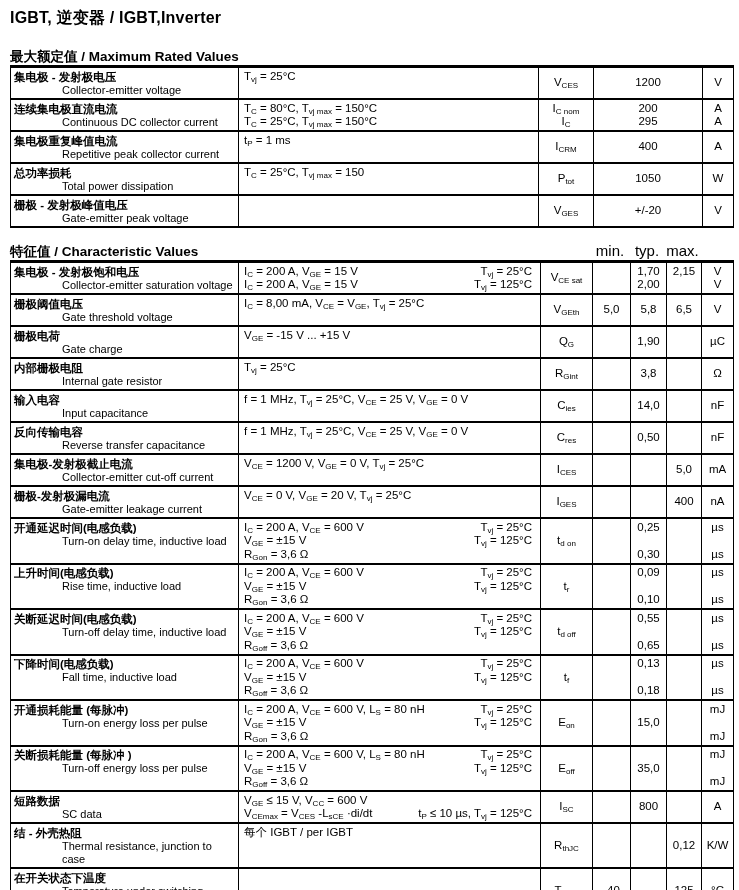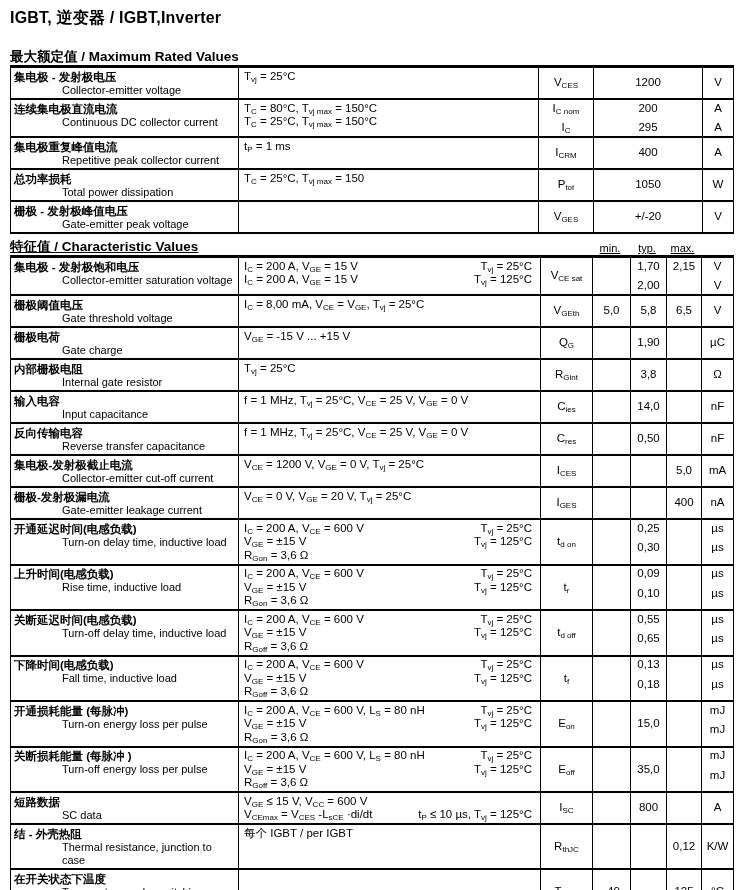--- a/index.html
+++ b/index.html
@@ -5,37 +5,37 @@
   html,body{margin:0;padding:0;}
   body{
     width:739px;height:890px;background:#ffffff;color:#000;
     font-family:"Liberation Sans","DejaVu Sans",sans-serif;
     overflow:hidden;
   }
   .page{padding:8px 0 0 10px;width:722px;}
   .doc-title{font-size:16px;font-weight:bold;line-height:20px;letter-spacing:0.2px;}
   .sec-title{font-size:13.5px;font-weight:bold;line-height:17px;}
   .sec1{margin-top:20px;}
-  .sec2-head{margin-top:4px;display:grid;grid-template-columns:227px 302px 52px 38px 36px 35px 32px;align-items:end;text-decoration:underline;}
+  .sec2-head{margin-top:14px;display:grid;grid-template-columns:227px 302px 52px 38px 36px 35px 32px;align-items:end;}
   .sec2-head .sec-title{grid-column:1/4;white-space:nowrap;}
-  .colhead{font-size:11px;text-align:center;padding-bottom:1px;}
+  .colhead{font-size:15px;text-align:center;padding-bottom:1px;}
   .tbl{width:722px;border-top:3px solid #000;border-left:1.5px solid #000;border-right:1.5px solid #000;box-sizing:content-box;}
   .trow{display:grid;border-bottom:2px solid #000;}
   .t1row{grid-template-columns:227px 300px 55px 109px 31px;}
   .t2row{grid-template-columns:227px 302px 52px 38px 36px 35px 32px;}
   .cell{box-sizing:border-box;min-height:30px;}
   .trow .cell + .cell{border-left:1.5px solid #000;}
   .ln{line-height:13.5px;font-size:11.5px;white-space:nowrap;}
   .c-label{padding:1.5px 4px 1.5px 3px;}
   .c-label .zh{font-weight:bold;font-size:11.5px;line-height:14px;}
   .c-label .en{font-size:11px;line-height:13px;margin-left:48px;}
   .c-cond{padding:1.5px 8px 1.5px 5px;display:flex;flex-direction:column;justify-content:flex-start;}
   .split{display:flex;justify-content:space-between;}
   .c-mid{display:flex;flex-direction:column;align-items:center;justify-content:center;padding:1.5px 1px;text-align:center;}
-  .c-mid.vtop{justify-content:flex-start;gap:6px;}
+  .c-mid.vtop{justify-content:space-between;}
   sub{font-size:8px;line-height:0;vertical-align:-2px;letter-spacing:0;}
 </style>
 </head>
 <body>
 
 <div class="page">
   <div class="doc-title">IGBT, 逆变器 / IGBT,Inverter</div>
 
   <div class="sec-title sec1">最大额定值 / Maximum Rated Values</div>
   <div class="tbl" id="max-table">

